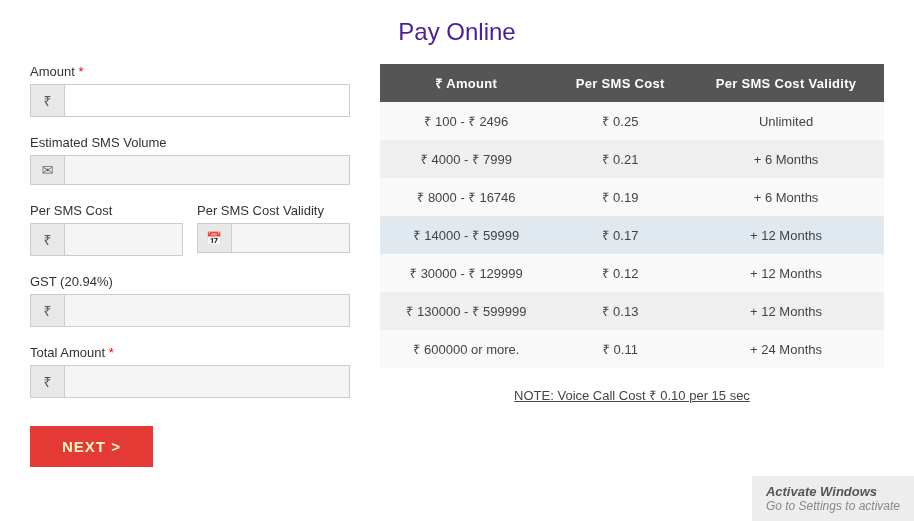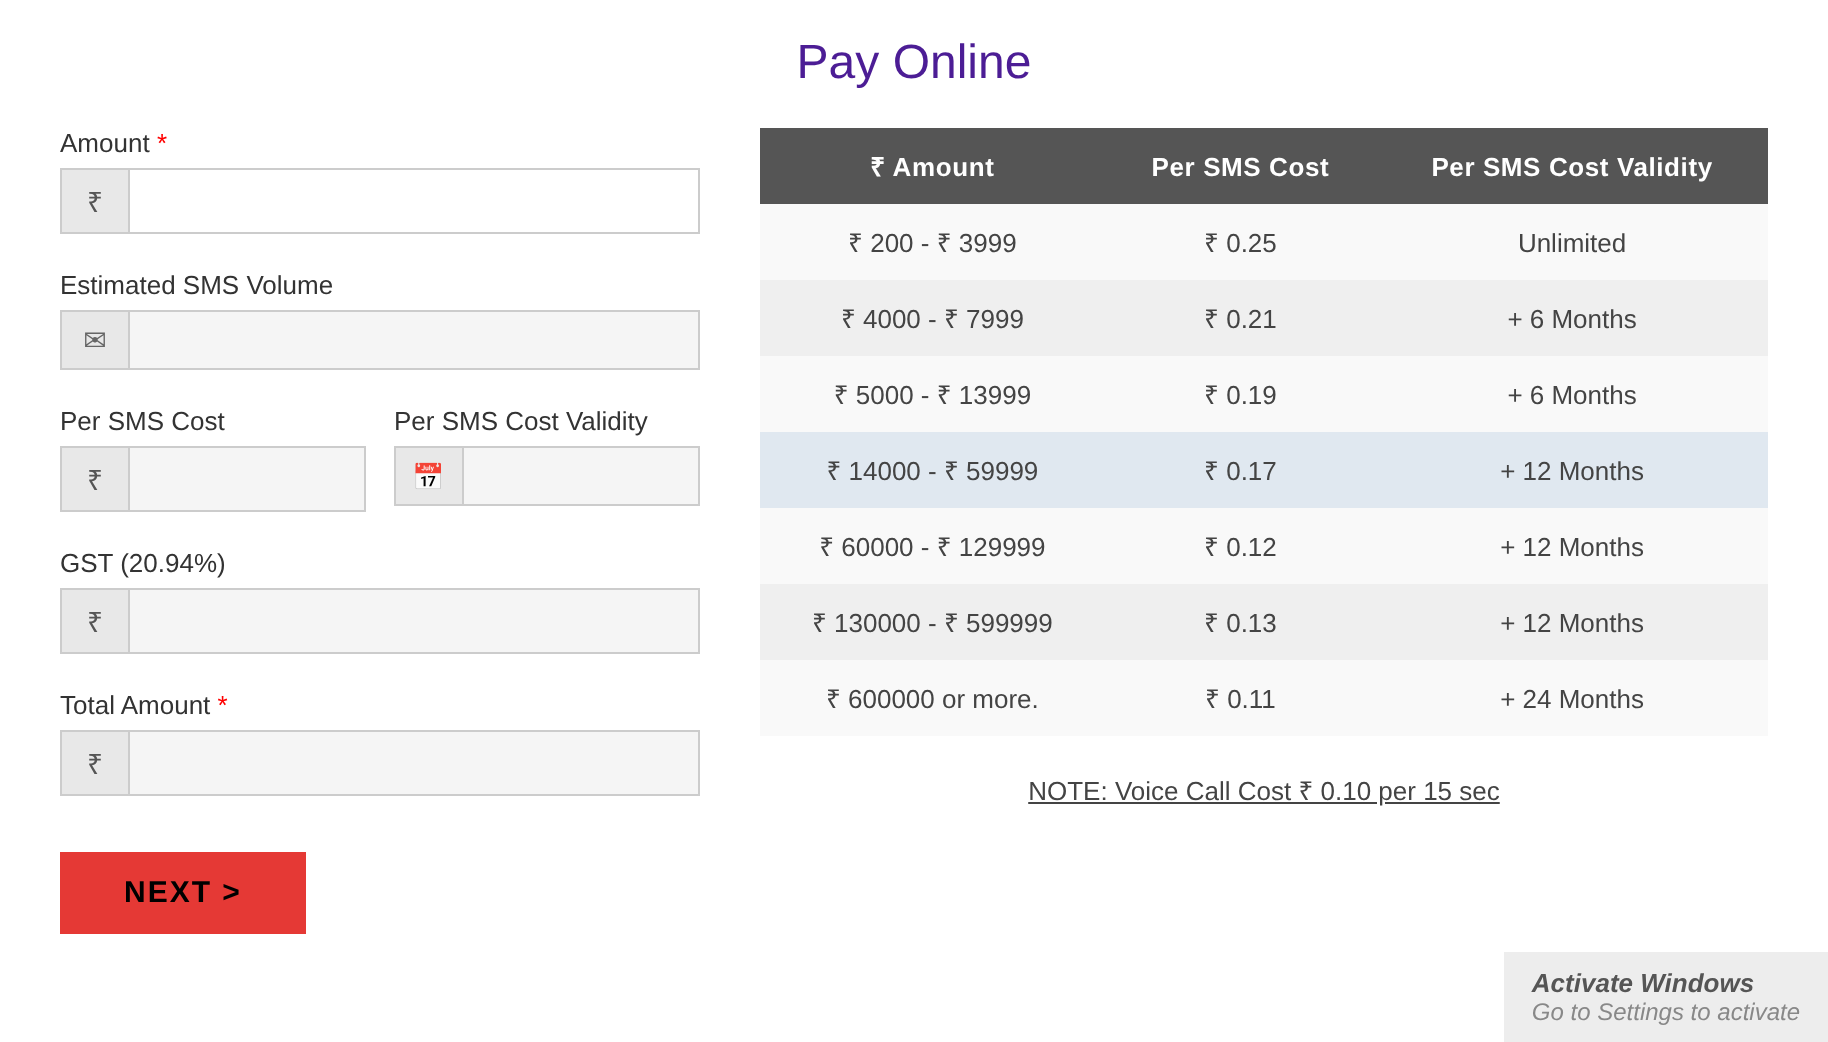--- a/index.html
+++ b/index.html
@@ -124,21 +124,21 @@
       color: #444;
       font-size: 13px;
     }
     .note-section p {
       margin: 2px 0;
       font-weight: 500;
       text-decoration: underline;
     }
     .next-btn {
       background: #e53935;
-      color: #000000;
+      color: #fef9c3;
       border: none;
       padding: 12px 32px;
       font-size: 15px;
       font-weight: 600;
       letter-spacing: 1px;
       cursor: pointer;
       margin-top: 10px;
     }
     .activate-windows {
       position: fixed;
@@ -250,41 +250,41 @@
     <table class="pricing-table">
       <thead>
         <tr>
           <th>₹ Amount</th>
           <th>Per SMS Cost</th>
           <th>Per SMS Cost Validity</th>
         </tr>
       </thead>
       <tbody id="pricing-tbody">
       <tr>
-            <td>₹ 200 - ₹ 3999</td>
+            <td>₹ 100 - ₹ 2496</td>
             <td>₹ 0.25</td>
             <td>Unlimited</td>
           </tr>
           <tr>
             <td>₹ 4000 - ₹ 7999</td>
             <td>₹ 0.21</td>
             <td>+ 6 Months</td>
           </tr>
           <tr>
-            <td>₹ 5000 - ₹ 13999</td>
+            <td>₹ 8000 - ₹ 16746</td>
             <td>₹ 0.19</td>
             <td>+ 6 Months</td>
           </tr>
           <tr class="highlight-row">
             <td>₹ 14000 - ₹ 59999</td>
             <td>₹ 0.17</td>
             <td>+ 12 Months</td>
           </tr>
           <tr>
-            <td>₹ 60000 - ₹ 129999</td>
+            <td>₹ 30000 - ₹ 129999</td>
             <td>₹ 0.12</td>
             <td>+ 12 Months</td>
           </tr>
           <tr>
             <td>₹ 130000 - ₹ 599999</td>
             <td>₹ 0.13</td>
             <td>+ 12 Months</td>
           </tr>
           <tr>
             <td>₹ 600000 or more.</td>

